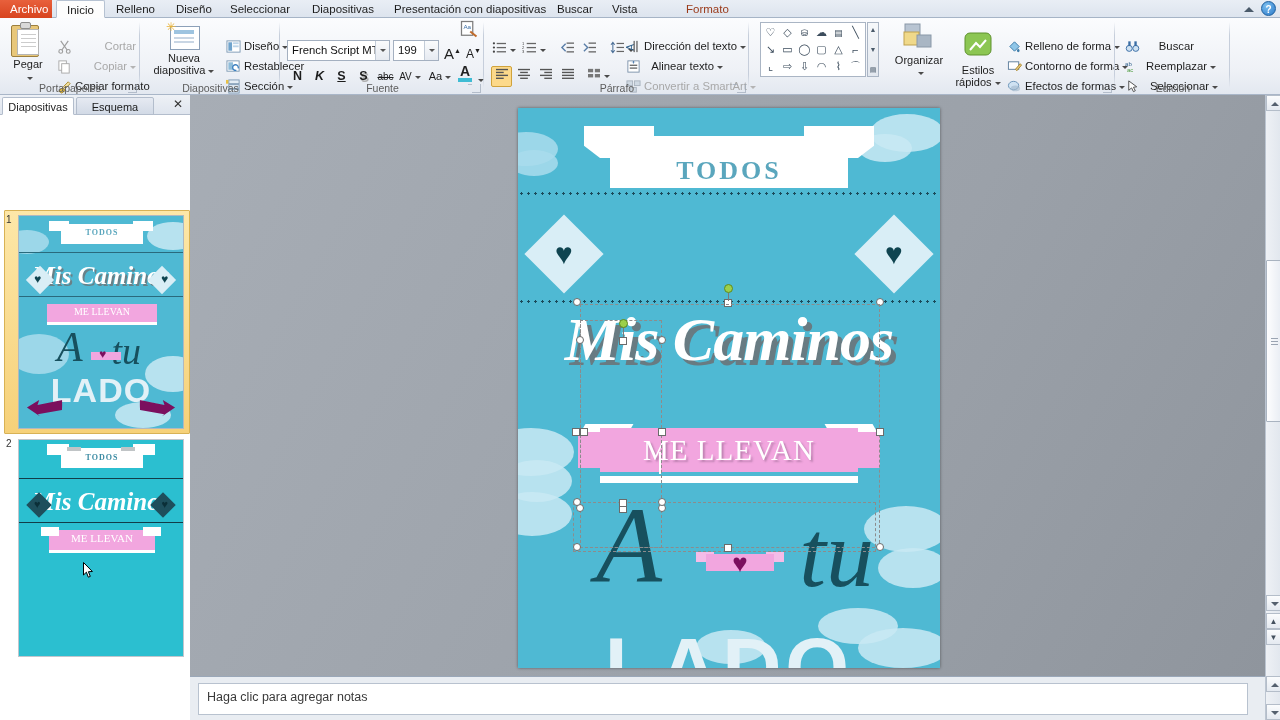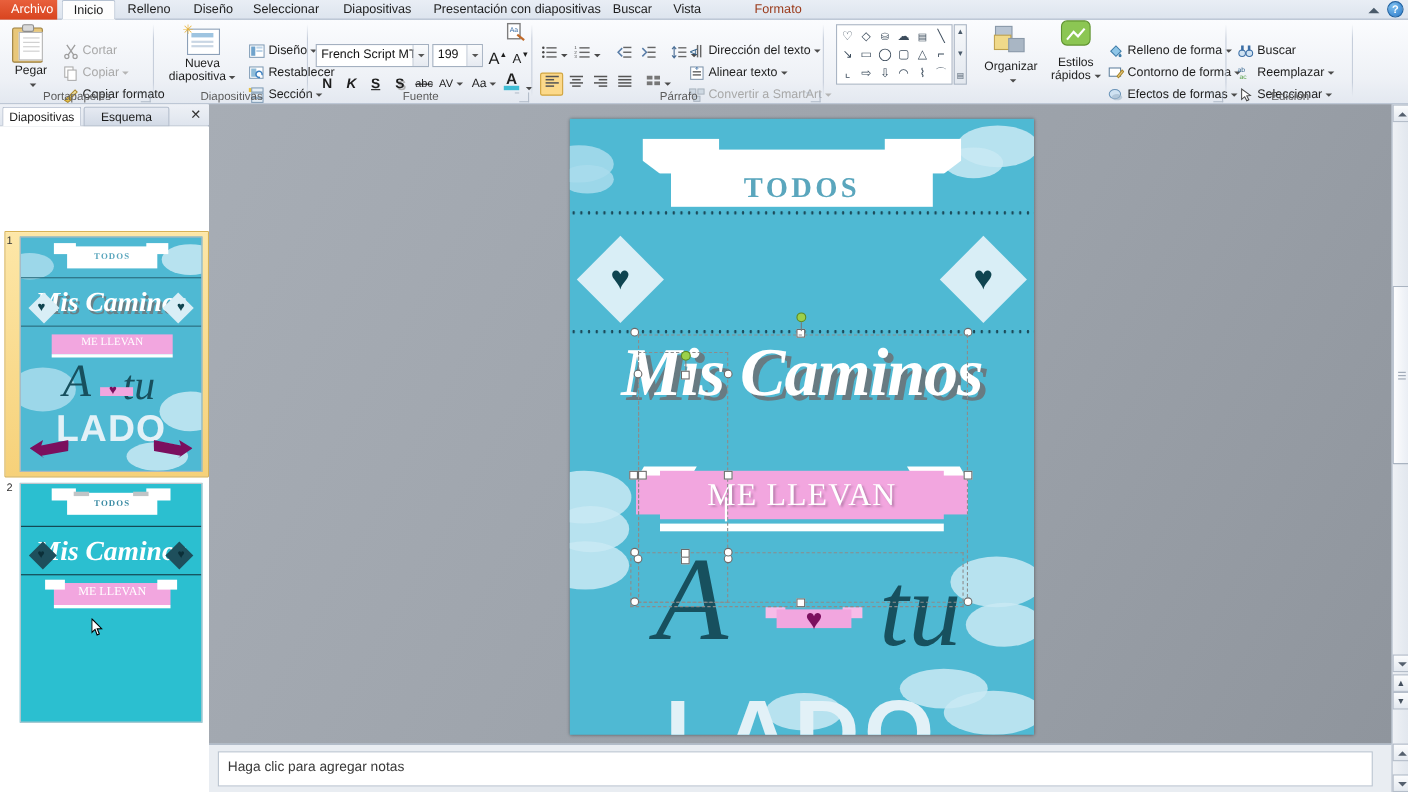--- a/index.html
+++ b/index.html
@@ -70,21 +70,21 @@
     opacity:.65;
   }
   .dlg:after{content:'';position:absolute;left:-4px;top:0;width:4px;height:1px;background:#9aa6b6;}
 
   .bigbtn {
     position:absolute; text-align:center; cursor:default;
     font-size:11px; color:#1d1d1d; line-height:12px;
   }
   .smitem {
     position:absolute; height:17px; line-height:17px;
-    font-size:11.3px; color:#1d1d1d; padding-left:19px; white-space:nowrap; cursor:default;
+    font-size:11.3px; color:#1d1d1d; padding-left:19px; white-space:nowrap; cursor:default;text-align:right;
   }
   .smitem.dis { color:#a8a8a8; }
   .ic { position:absolute; left:1px; top:1px; width:15px; height:15px; }
   .arr { display:inline-block; width:0;height:0;margin-left:3px;
     border-left:3px solid transparent;border-right:3px solid transparent;border-top:3px solid #4a4a4a;
     vertical-align:middle; }
   .arr.dis{border-top-color:#b4b4b4;}
 
   
   .clip { width:34px;height:36px;margin:0 auto;position:relative; }
@@ -517,21 +517,21 @@
     </div>
     <div class="bigbtn" style="left:138px;top:4px;width:62px">
       <svg width="32" height="30" viewBox="0 0 32 30">
         <rect x="2" y="2" width="15" height="13" fill="#b8c4d2" stroke="#8998a8"></rect>
         <rect x="1" y="10" width="15" height="13" fill="#f0d98a" stroke="#bfa14e"></rect>
         <rect x="14" y="13" width="14" height="12" fill="#a9b6c4" stroke="#8998a8"></rect>
       </svg>
       <div>Organizar</div>
       <div><span class="arr"></span></div>
     </div>
-    <div class="bigbtn" style="left:202px;top:0;width:52px">
+    <div class="bigbtn" style="left:202px;top:14px;width:52px">
       <svg width="32" height="30" viewBox="0 0 32 30">
         <rect x="3" y="1" width="26" height="22" rx="5" fill="#8cc653" stroke="#5f922f"></rect>
         <path d="M8 18 L14 11 L18 15 L24 8" stroke="#ffffff" stroke-width="2" fill="none"></path>
       </svg>
       <div>Estilos</div>
       <div><span>rápidos</span><span class="arr"></span></div>
     </div>
     <div class="smitem" style="left:256px;top:20px;width:106px">
       <svg class="ic" viewBox="0 0 16 16">
         <path d="M3 8 L8 3 L13 8 L8 13 Z" fill="#8fc6e8" stroke="#3c7ba8"></path>

